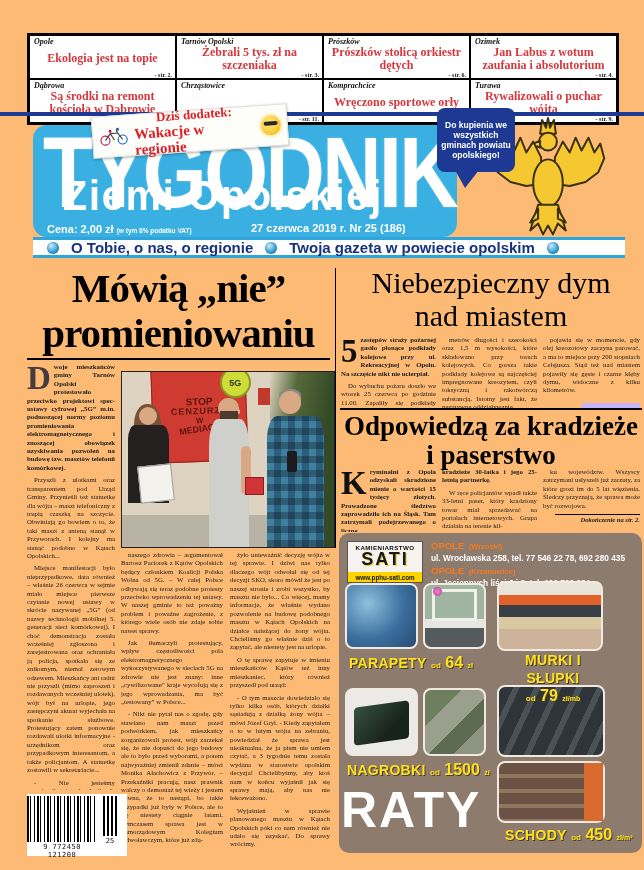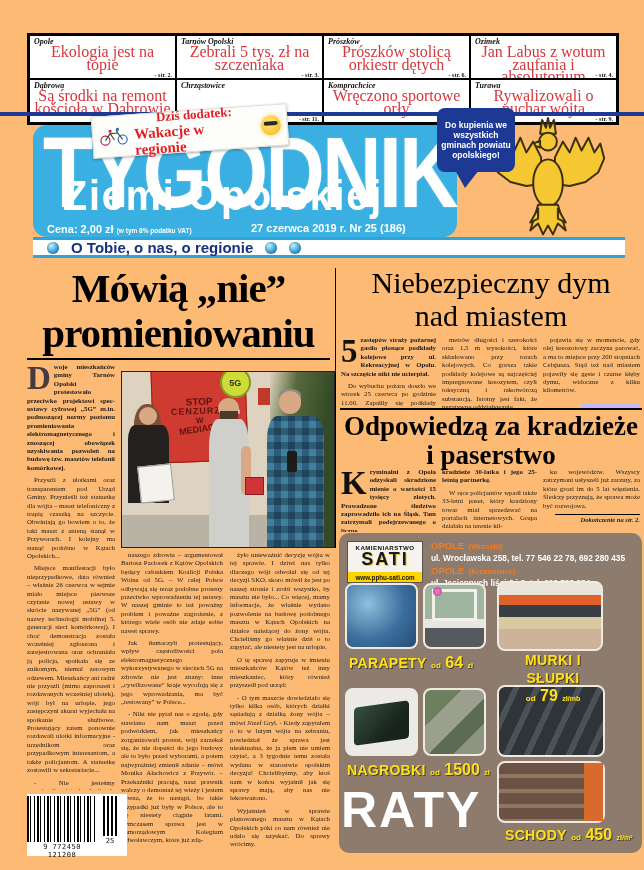--- a/index.html
+++ b/index.html
@@ -6,21 +6,21 @@
   .page{position:relative;width:644px;height:870px;background:#fdba74;overflow:hidden;
         font-family:"Liberation Serif",serif;color:#111;}
 
   
   .teasers{position:absolute;left:27px;top:33px;width:588px;height:88px;
     display:grid;grid-template-columns:repeat(4,1fr);grid-template-rows:1fr 1fr;
     border:2px solid #000;background:#fff;}
   .teaser{border:1px solid #000;position:relative;padding:1px 4px 7px 4px;
     display:flex;flex-direction:column;overflow:hidden;}
   .teaser .region{font-style:italic;font-weight:bold;font-size:8px;line-height:9px;}
-  .teaser .headline{color:#d6373d;font-weight:normal;font-size:16px;line-height:12.5px;
+  .teaser .headline{color:#d6373d;font-weight:bold;font-size:12px;line-height:12.5px;
     text-align:center;flex:1;display:flex;align-items:center;justify-content:center;}
   .teaser .pageref{position:absolute;right:3px;bottom:0;font-size:6px;font-weight:bold;}
 
   
   .masthead{position:absolute;left:0;top:110px;width:644px;height:150px;text-decoration:underline;}
   .m-topline{position:absolute;left:0;top:2px;width:644px;height:4px;background:#1d3994;}
   .m-blue{position:absolute;left:33px;top:15px;width:424px;height:112px;background:#3ab0e2;border-radius:14px;}
   .m-title{position:absolute;left:10px;top:-10px;white-space:nowrap;color:#fff;
     font-family:"Liberation Sans",sans-serif;font-weight:bold;font-size:100px;
     display:inline-block;transform:scaleX(0.82);transform-origin:left top;letter-spacing:-3px;
@@ -271,20 +271,21 @@
           <ellipse cx="60" cy="70" rx="15" ry="24"></ellipse>
           <path d="M50 92 L42 118 L50 111 L55 122 L60 113 L65 122 L70 111 L78 118 L70 92 Z"></path>
           <path d="M50 96 L42 110 L50 106 Z M70 96 L78 110 L70 106 Z"></path>
         </g>
       </svg>
     </div>
     <div class="m-slogans">
       <span class="globe"></span>
       <span>O Tobie, o nas, o regionie</span>
       <span class="globe"></span>
+      <span>Twoja gazeta w powiecie opolskim</span>
       <span class="globe"></span>
     </div>
   </div>
 
   <div class="lead-headline">
     <div>Mówią „nie”</div>
     <div>promieniowaniu</div>
   </div>
   <div class="lead-rule"></div>
   <div class="vline"></div>

